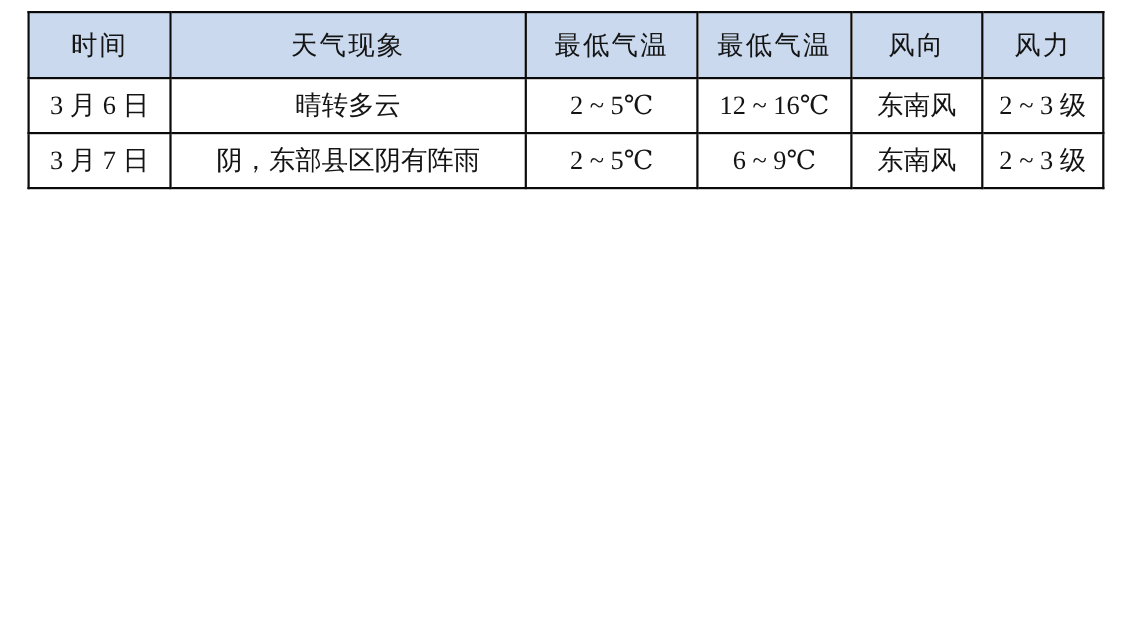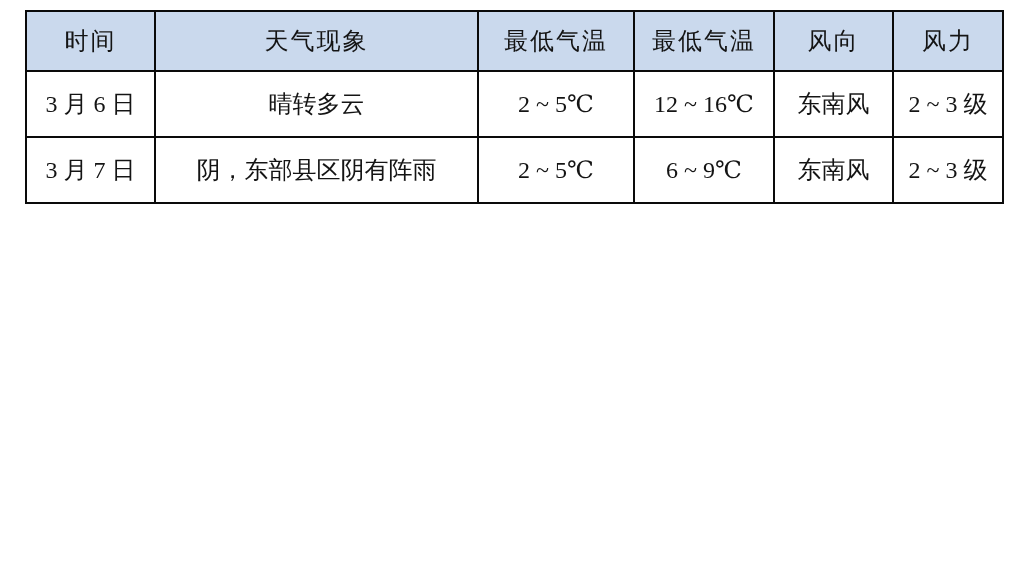--- a/index.html
+++ b/index.html
@@ -42,21 +42,21 @@
     white-space: nowrap;
   }
   table.forecast thead tr {
     height: 60px;
     background: var(--header-bg);
   }
   table.forecast thead th {
     letter-spacing: 2px;
   }
   table.forecast tbody tr {
-    height: 66px;
+    height: 50px;
   }
   col.c-date   { width: 129px; }
   col.c-weather{ width: 323px; }
   col.c-low    { width: 156px; }
   col.c-high   { width: 140px; }
   col.c-dir    { width: 119px; }
   col.c-force  { width: 110px; }
 </style>
 </head>
 <body>

